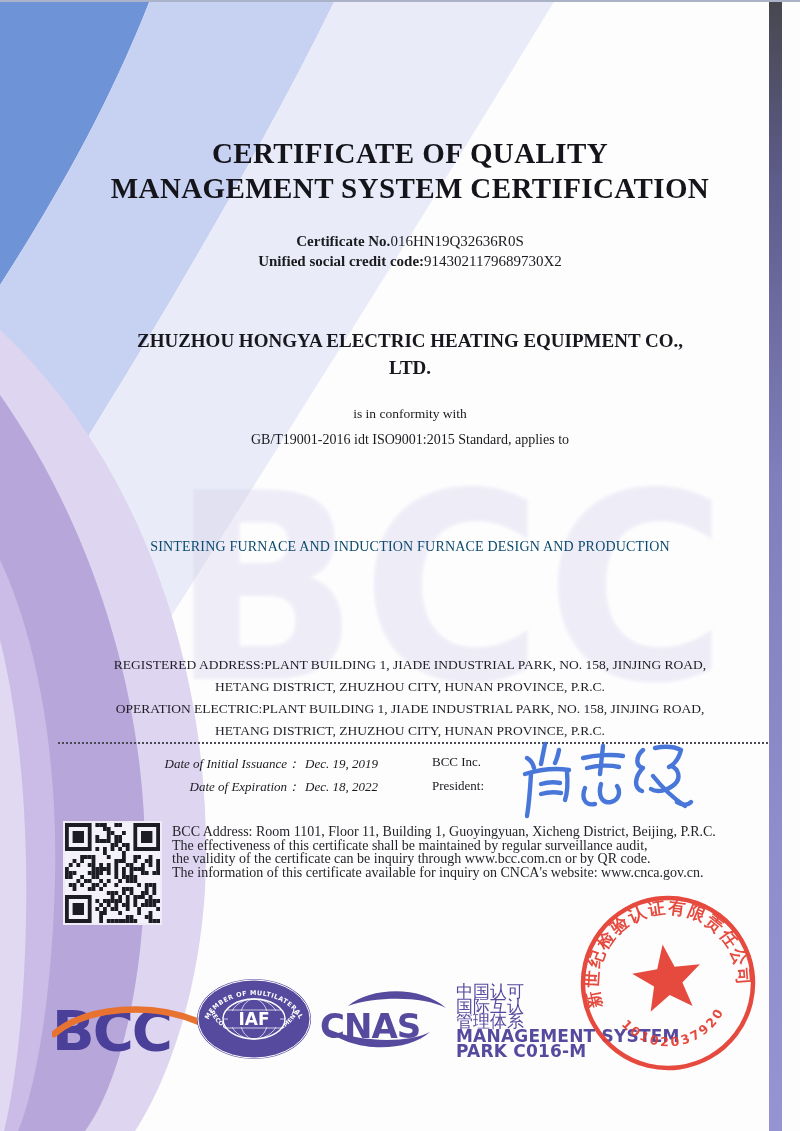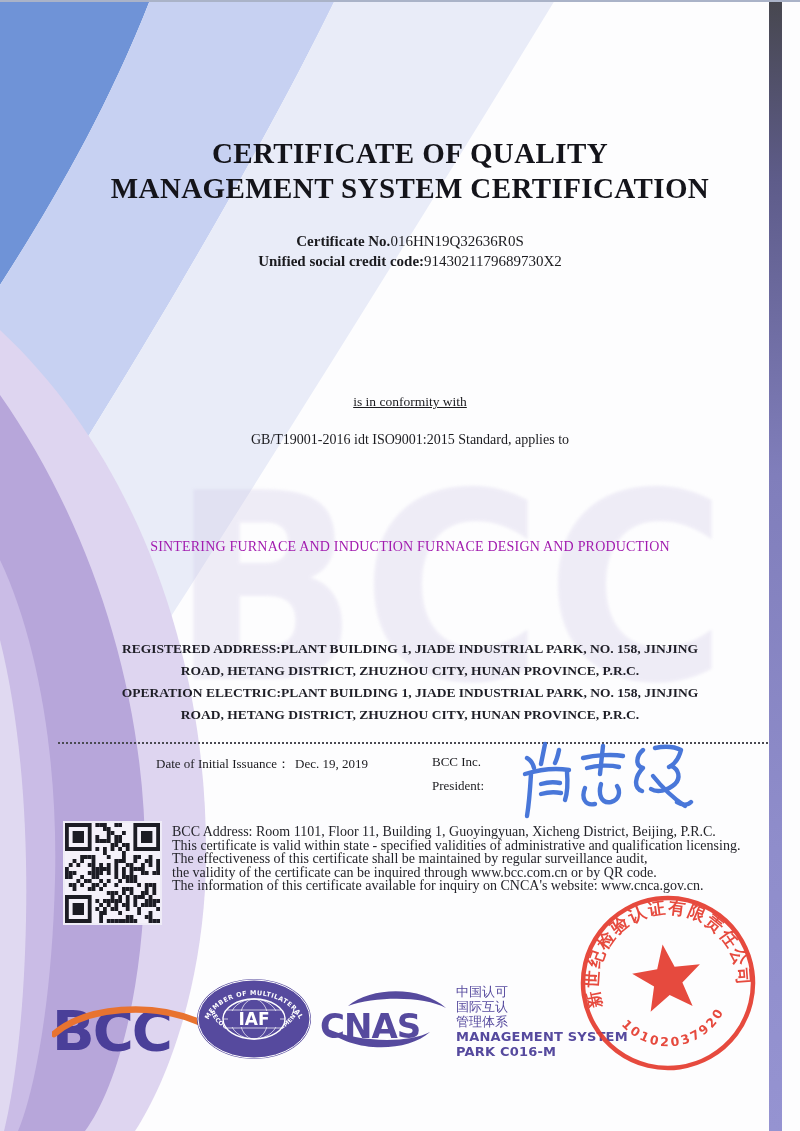--- a/index.html
+++ b/index.html
@@ -11,40 +11,40 @@
              font-family:"DejaVu Sans",sans-serif;font-weight:bold;font-size:248px;line-height:282px;
              text-align:center;color:#cfc8e6;opacity:.30;letter-spacing:2px;filter:blur(1.5px);
              transform:scaleY(1.05);}
   .centered{position:absolute;left:34px;right:14px;text-align:center;z-index:2;}
   .title{top:136px;font-size:29px;font-weight:bold;letter-spacing:.4px;line-height:1.22;color:#14141a;}
   .certnums{top:231px;font-size:15px;line-height:1.35;}
   .certnums b{font-weight:bold;text-align:center;}
   .certify{top:287px;font-size:13.5px;color:#26262c;}
   .company{top:328px;font-size:19px;font-weight:bold;line-height:1.4;color:#17171d;}
   .company .inner{max-width:580px;margin:0 auto;}
-  .conformity{top:394px;font-size:13.5px;text-decoration:underline;}
+  .conformity{top:406px;font-size:13.5px;}
   .standard{top:432px;font-size:14px;}
-  .scope{top:539px;font-size:14px;color:#a21caf;letter-spacing:.2px;}
+  .scope{top:539px;font-size:14px;color:#0c4a6e;letter-spacing:.2px;}
   .addresses{top:638px;font-size:13.5px;line-height:1.62;color:#1e1e26;}
-  .addresses .inner{max-width:622px;margin:0 auto;font-weight:bold;}
+  .addresses .inner{max-width:622px;margin:16px auto;}
   .dotline{position:absolute;left:58px;right:32px;top:742px;border-top:2px dotted #4a4a52;z-index:2;}
-  .dates{position:absolute;left:108px;top:753px;font-size:13px;line-height:1.75;z-index:2;}
+  .dates{position:absolute;left:118px;top:753px;font-size:13px;line-height:1.75;z-index:2;font-style:italic;}
   .dates .dlabel{display:inline-block;width:182px;text-align:right;}
   .dates .dval{margin-left:5px;}
   .issuer{position:absolute;left:432px;top:750px;font-size:13px;line-height:1.85;z-index:2;}
   .sig-svg{position:absolute;left:515px;top:736px;z-index:3;}
   .qr-wrap{position:absolute;left:63px;top:821px;width:99px;height:104px;background:#efecf7;
            padding:2px;box-sizing:border-box;z-index:2;}
   .fineprint{position:absolute;left:172px;top:825px;font-size:14px;line-height:13.5px;
              color:#24242a;white-space:nowrap;z-index:2;}
   .logo-bcc{position:absolute;left:52px;top:988px;z-index:2;}
   .logo-iaf{position:absolute;left:194px;top:977px;z-index:2;}
   .logo-cnas{position:absolute;left:320px;top:984px;z-index:2;}
   .cnas-text{position:absolute;left:456px;top:984px;z-index:2;font-family:"DejaVu Sans",sans-serif;
-             color:#564a9e;font-size:13px;line-height:15px;}
+             color:#564a9e;font-size:17px;line-height:15px;}
   .cnas-text .en{font-weight:bold;letter-spacing:.2px;}
   .seal-svg{position:absolute;left:573px;top:888px;z-index:4;opacity:.93;}
   .edge-strip{position:absolute;left:769px;top:0;width:13px;height:1131px;z-index:5;
               background:linear-gradient(180deg,#47474f 0%,#5e5c8a 16%,#807ebb 42%,#8f8dcb 75%,#9593d1 100%);}
   .top-hairline{position:absolute;left:0;top:0;width:800px;height:2px;background:#aab3c8;z-index:5;}
 </style>
 </head>
 <body>
 
 <div class="page">
@@ -65,38 +65,44 @@
     <div>CERTIFICATE OF QUALITY</div>
     <div>MANAGEMENT SYSTEM CERTIFICATION</div>
   </div>
 
   <div class="centered certnums">
     <div><b>Certificate No.</b><span>016HN19Q32636R0S</span></div>
     <div><b>Unified social credit code:</b><span>9143021179689730X2</span></div>
   </div>
 
 
+  <div class="centered company">
+    <div class="inner">ZHUZHOU HONGYA ELECTRIC HEATING EQUIPMENT CO., LTD.</div>
+  </div>
 
   <div class="centered conformity">is in conformity with</div>
   <div class="centered standard">GB/T19001-2016 idt ISO9001:2015 Standard, applies to</div>
 
   <div class="centered scope">SINTERING FURNACE AND INDUCTION FURNACE DESIGN AND PRODUCTION</div>
 
   <div class="centered addresses">
     <div class="inner">
       <div>REGISTERED ADDRESS:PLANT BUILDING 1, JIADE INDUSTRIAL PARK, NO. 158, JINJING ROAD, HETANG DISTRICT, ZHUZHOU CITY, HUNAN PROVINCE, P.R.C.</div>
       <div>OPERATION ELECTRIC:PLANT BUILDING 1, JIADE INDUSTRIAL PARK, NO. 158, JINJING ROAD, HETANG DISTRICT, ZHUZHOU CITY, HUNAN PROVINCE, P.R.C.</div>
     </div>
   </div>
 
   <div class="dotline"></div>
 
   <div class="dates">
     <div>
       <span class="dlabel">Date of Initial Issuance：</span><span class="dval">Dec. 19, 2019</span>
+    </div>
+    <div>
+      <span class="dlabel">Date of Expiration：</span><span class="dval">Dec. 18, 2022</span>
     </div>
   </div>
 
   <div class="issuer">
     <div>BCC Inc.</div>
     <div>President:</div>
   </div>
 
   <svg class="sig-svg" width="185" height="95" viewBox="0 0 185 95">
     <g fill="none" stroke="#3a6cd6" stroke-width="4.4" stroke-linecap="round" stroke-linejoin="round" opacity="0.92">
@@ -326,23 +332,22 @@
         <rect x="19" y="1" width="5" height="5" fill="#f4f1fa"></rect>
         <rect x="20" y="2" width="3" height="3" fill="#1c1c24"></rect>
         <rect x="0" y="18" width="7" height="7" fill="#1c1c24"></rect>
         <rect x="1" y="19" width="5" height="5" fill="#f4f1fa"></rect>
         <rect x="2" y="20" width="3" height="3" fill="#1c1c24"></rect>
       </svg>
   </div>
 
   <div class="fineprint">
     <div>BCC Address: Room 1101, Floor 11, Building 1, Guoyingyuan, Xicheng District, Beijing, P.R.C.</div>
-    <div>This certificate is valid within state - specified validities of administrative and qualification licensing.</div>
     <div>The effectiveness of this certificate shall be maintained by regular surveillance audit,</div>
-    <div>the validity of the certificate can be inquired through www.bcc.com.cn or by QR code.</div>
+    <div>the validity of the certificate can be inquiry through www.bcc.com.cn or by QR code.</div>
     <div>The information of this certificate available for inquiry on CNCA's website: www.cnca.gov.cn.</div>
   </div>
 
   <svg class="logo-bcc" width="150" height="80" viewBox="0 0 150 80">
     <text x="0" y="62" font-family="DejaVu Sans, sans-serif" font-size="56" font-weight="bold" fill="#4a3f99" letter-spacing="-2">BCC</text>
     <path d="M2,46 C35,18 100,14 147,34" stroke="#e87330" stroke-width="6.5" fill="none" stroke-linecap="round"></path>
   </svg>
 
   <svg class="logo-iaf" width="120" height="90" viewBox="0 0 120 90">
     <defs>

